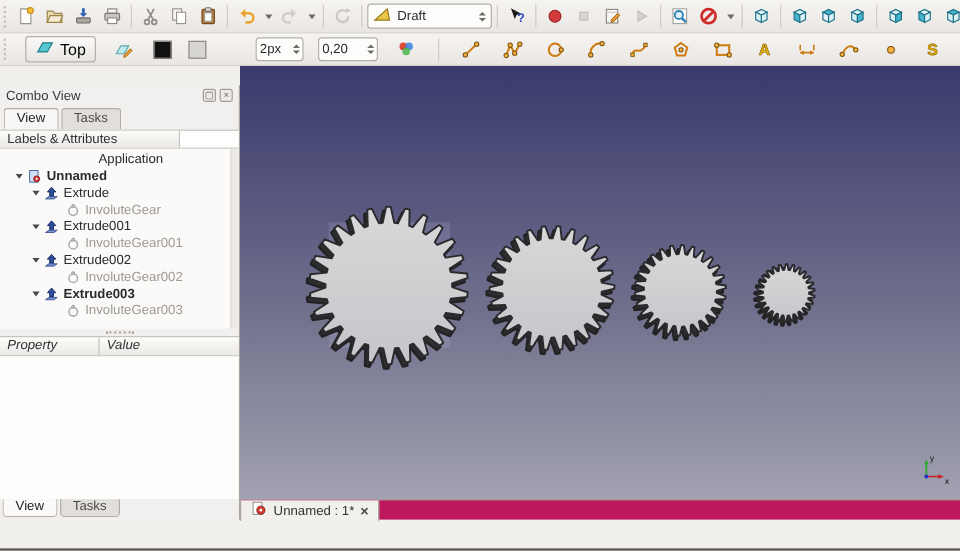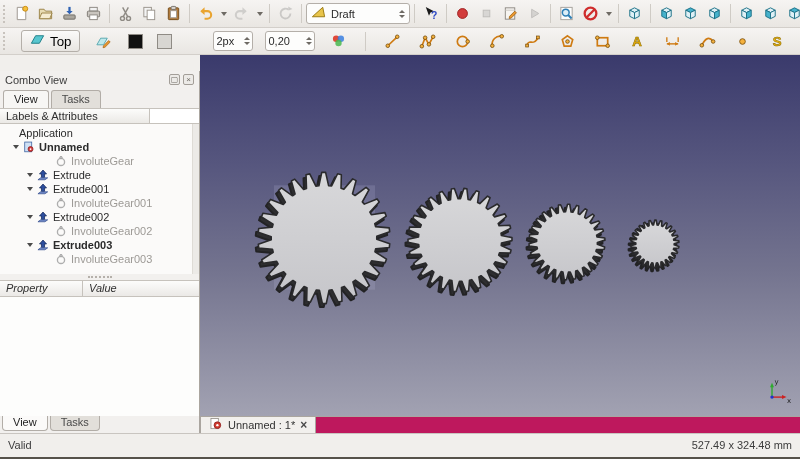--- a/index.html
+++ b/index.html
@@ -571,58 +571,58 @@
       <span class="winbtn">×</span>
     </div>
     <div class="dock-tabs">
       <div class="dtab active">View</div>
       <div class="dtab">Tasks</div>
     </div>
     <div class="tree-header-row">
       <div class="tree-header">Labels &amp; Attributes</div>
     </div>
     <div id="tree">
-        <div class="trow" style="padding-left: 2px;">
+        <div class="trow" style="padding-left: 2px; justify-content: center;">
           <span class="tw"></span>
           <span class="tlabel">Application</span>
         </div>
         <div class="trow" style="padding-left: 8px;">
           <span class="tw">
             <i class="exp"></i>
           </span>
           <span class="ticon">
             <svg width="17" height="17" viewBox="0 0 18 18">
               <rect x="3.5" y="2" width="9" height="12.5" fill="#cfe0f5" stroke="#3b62a0"></rect>
               <circle cx="11" cy="11" r="3.2" fill="#d43a3a" stroke="#8c1f1f"></circle>
               <circle cx="11" cy="11" r="1.1" fill="#fff"></circle>
             </svg>
           </span>
           <span class="tlabel bold">Unnamed</span>
         </div>
-        <div class="trow" style="padding-left: 40px;">
-          <span class="tw"></span>
-          <span class="ticon">
-            <svg width="17" height="17" viewBox="0 0 18 18">
-              <circle cx="9" cy="9.5" r="4.6" fill="none" stroke="#aeaeae" stroke-width="1.7"></circle>
-              <circle cx="9" cy="4" r="1.6" fill="#c2c2c2" stroke="#9e9e9e"></circle>
-            </svg>
-          </span>
-          <span class="tlabel gray">InvoluteGear</span>
-        </div>
         <div class="trow" style="padding-left: 22px;">
           <span class="tw">
             <i class="exp"></i>
           </span>
           <span class="ticon">
             <svg width="17" height="17" viewBox="0 0 18 18">
               <path d="M9 2l4.5 5H11v4.5H7V7H4.5z" fill="#2d4e9e" stroke="#16295c"></path>
               <path d="M2.5 14.5l3.5-2.5h9l-3.5 2.5z" fill="#7b93d2" stroke="#3a5390"></path>
             </svg>
           </span>
           <span class="tlabel">Extrude</span>
+        </div>
+        <div class="trow" style="padding-left: 40px;">
+          <span class="tw"></span>
+          <span class="ticon">
+            <svg width="17" height="17" viewBox="0 0 18 18">
+              <circle cx="9" cy="9.5" r="4.6" fill="none" stroke="#aeaeae" stroke-width="1.7"></circle>
+              <circle cx="9" cy="4" r="1.6" fill="#c2c2c2" stroke="#9e9e9e"></circle>
+            </svg>
+          </span>
+          <span class="tlabel gray">InvoluteGear</span>
         </div>
         <div class="trow" style="padding-left: 22px;">
           <span class="tw">
             <i class="exp"></i>
           </span>
           <span class="ticon">
             <svg width="17" height="17" viewBox="0 0 18 18">
               <path d="M9 2l4.5 5H11v4.5H7V7H4.5z" fill="#2d4e9e" stroke="#16295c"></path>
               <path d="M2.5 14.5l3.5-2.5h9l-3.5 2.5z" fill="#7b93d2" stroke="#3a5390"></path>
             </svg>
@@ -742,18 +742,14 @@
               <rect x="2.5" y="2" width="9.5" height="13" fill="#fff" stroke="#8c8882"></rect>
               <circle cx="10.8" cy="10.5" r="4.3" fill="#d03b2f" stroke="#8c1f1f"></circle>
               <circle cx="10.8" cy="10.5" r="1.5" fill="#fff"></circle>
             </svg></span>
         <span>Unnamed : 1*</span>
         <span class="closex">×</span>
       </div>
     </div>
   </div>
 
-  <div id="status">
-    <span>Valid</span>
-    <span>527.49 x 324.48 mm</span>
-  </div>
 
 </div>
 
 </body></html>

